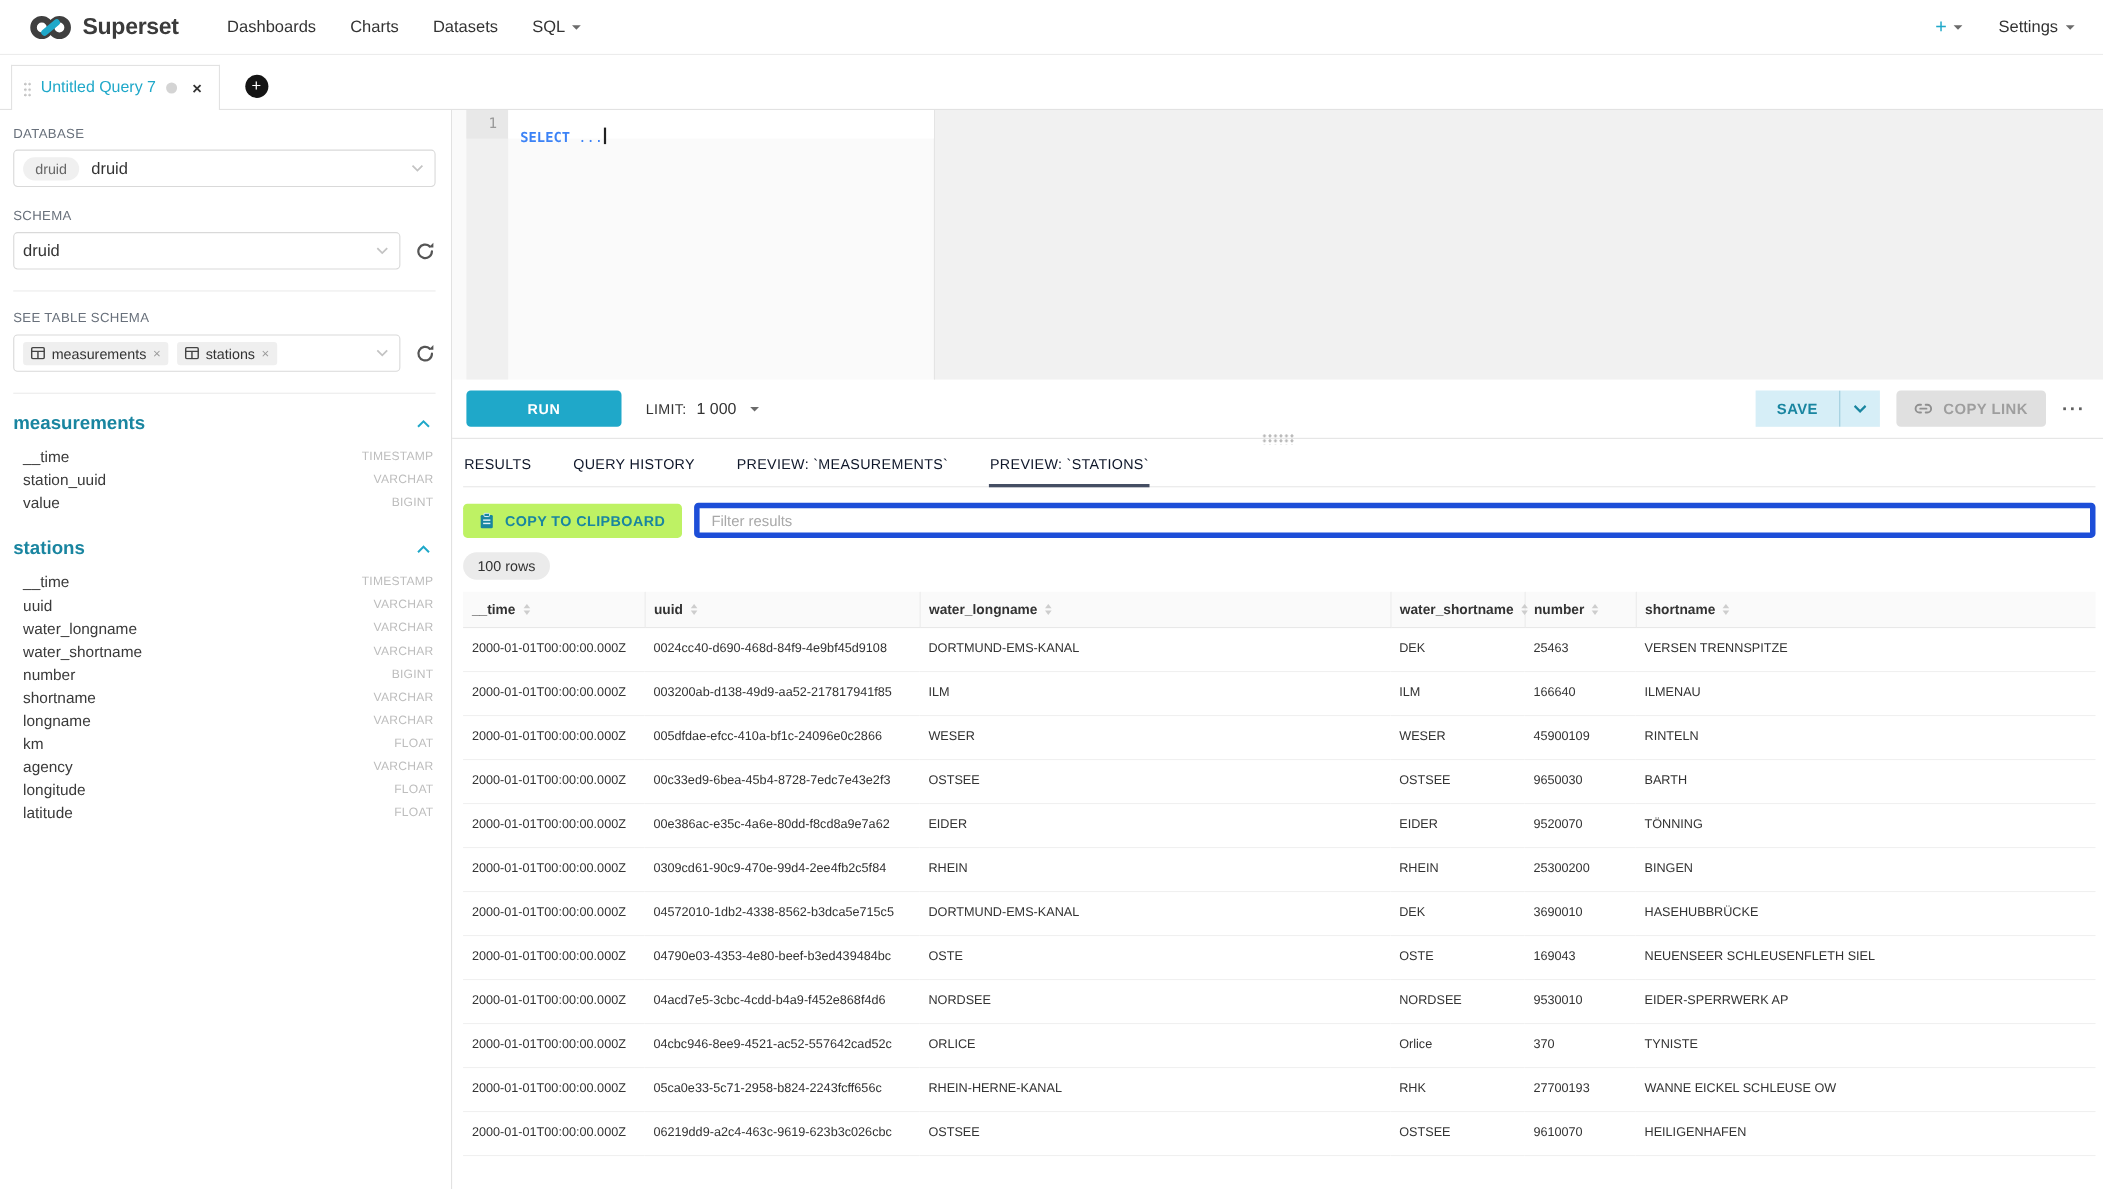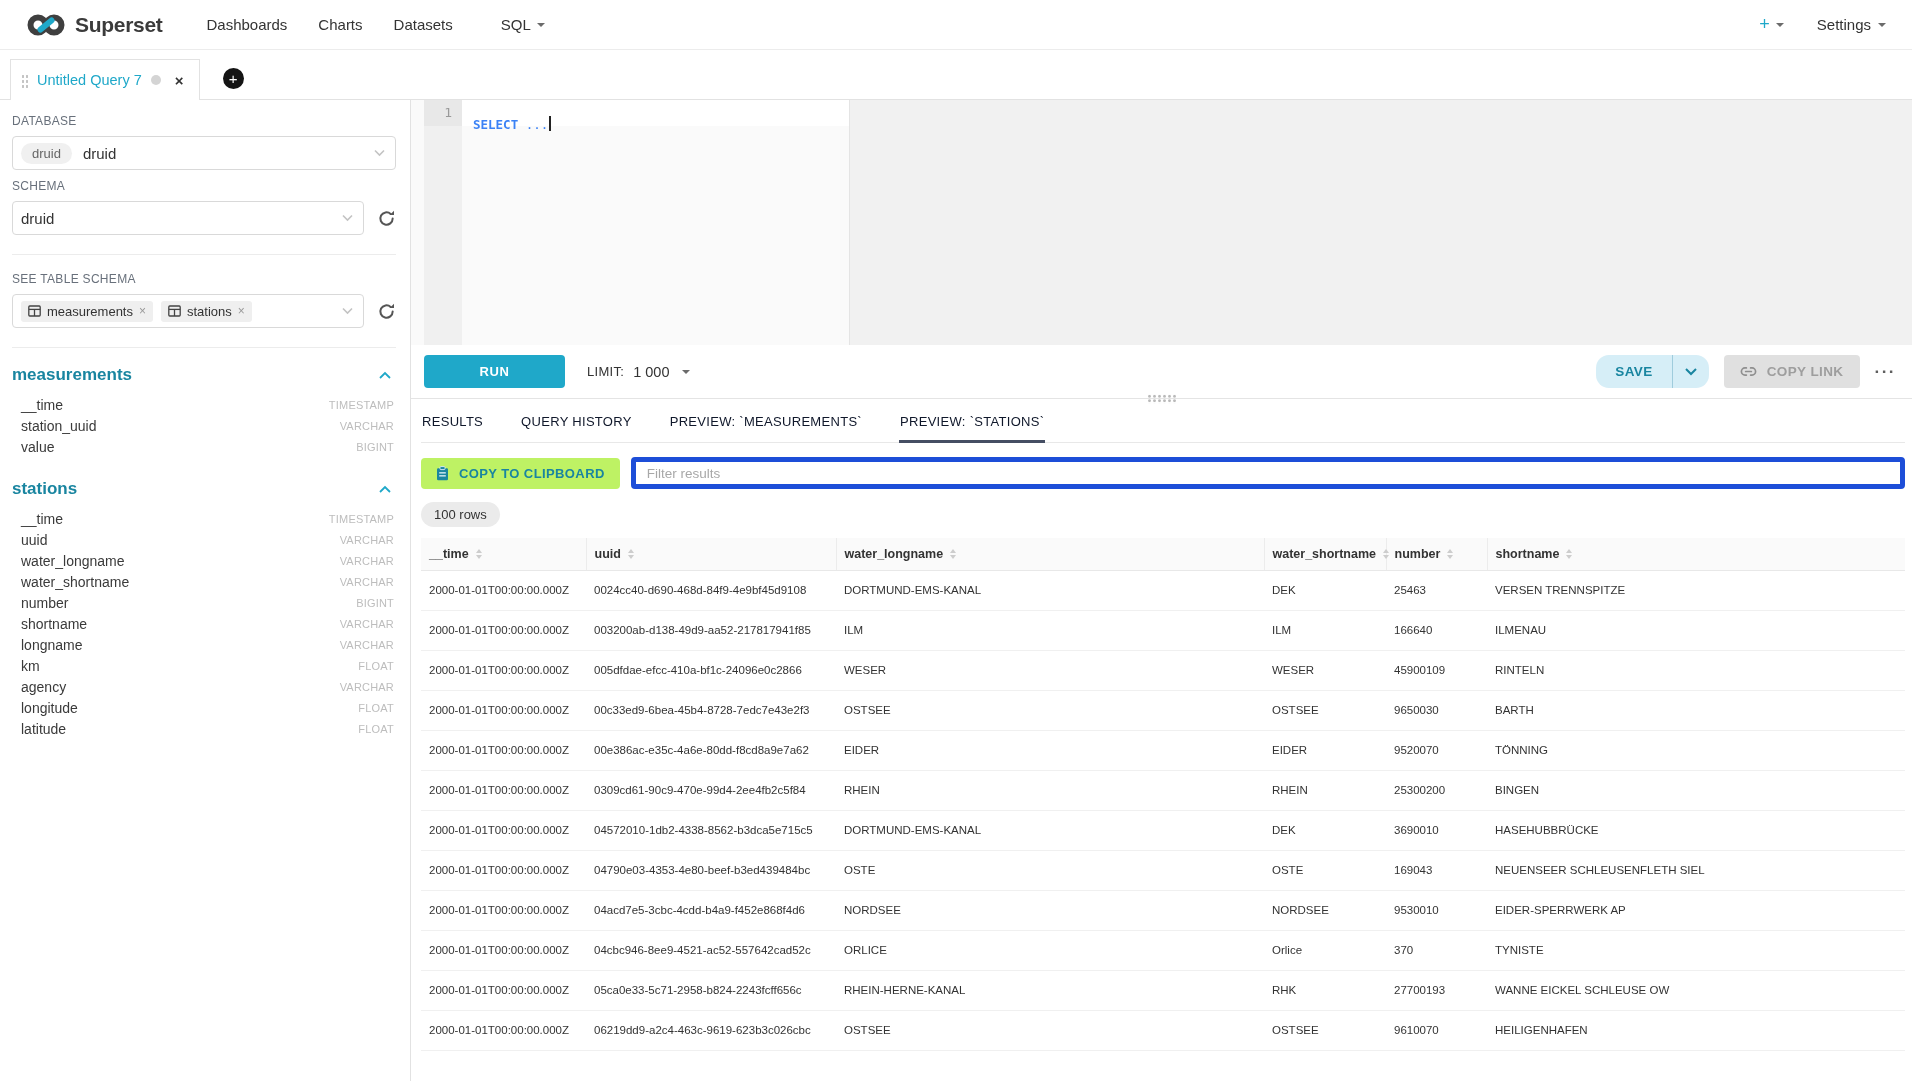--- a/index.html
+++ b/index.html
@@ -7,21 +7,21 @@
     font-family:"Liberation Sans","DejaVu Sans",sans-serif;color:#333}
   .app{width:1912px;height:1081px;display:flex;flex-direction:column}
 
   
   .navbar{height:50px;flex:0 0 auto;display:flex;align-items:center;
     padding:0 26px;background:#fff;border-bottom:1px solid #ececec}
   .brand{display:flex;align-items:center;gap:9px;margin-right:44px;cursor:pointer}
   .brand-name{font-size:21px;font-weight:bold;color:#3b3b3b;letter-spacing:-.3px}
   .nav-items{display:flex;align-items:flex-end;gap:31px}
   .nav-item{font-size:15px;color:#333;cursor:pointer}
-  .sql-menu{margin-left:48px;display:flex;align-items:center;gap:6px;font-size:15px;cursor:pointer}
+  .sql-menu{margin-left:31px;display:flex;align-items:center;gap:6px;font-size:15px;cursor:pointer}
   .caret{width:0;height:0;border:4px solid transparent;border-top-color:#6b6b6b;margin-top:5px}
   .nav-right{margin-left:auto;display:flex;align-items:center;gap:33px}
   .plus-menu{display:flex;align-items:center;gap:6px;color:#1FA8C9;font-size:18px;cursor:pointer}
   .settings-menu{display:flex;align-items:center;gap:7px;font-size:15px;color:#333;cursor:pointer}
 
   
   .tabstrip{height:50px;flex:0 0 auto;background:#fff;display:flex;align-items:flex-end;
     padding-left:10px;position:relative}
   .tabstrip::after{content:"";position:absolute;left:0;right:0;bottom:0;height:1px;background:#e2e2e2;z-index:1}
   .qtab{position:relative;z-index:2;display:flex;align-items:center;gap:9px;background:#fff;
@@ -46,21 +46,21 @@
   .panel-label{font-size:12px;color:#68707b;letter-spacing:.3px;margin-bottom:8px}
   .select-box{height:34px;border:1px solid #d9d9d9;border-radius:4px;background:#fff;
     display:flex;align-items:center;padding:0 30px 0 8px;position:relative;cursor:pointer}
   .select-chevron{position:absolute;right:10px;top:50%;transform:translateY(-50%);display:flex}
   .pill{background:#f0f0f0;border-radius:12px;padding:3px 11px;font-size:13px;color:#666;margin-right:11px}
   .select-value{font-size:15px;color:#333}
   .row-with-refresh{display:flex;align-items:center;gap:13px}
   .row-with-refresh .select-box{flex:1}
   .refresh-btn{flex:0 0 auto;display:flex;cursor:pointer;background:none;border:none;padding:0}
   .sb-divider{height:1px;background:#ececec;margin:19px 0 17px}
-  .section-gap{margin-top:9px}
+  .section-gap{margin-top:19px}
   .chip{display:inline-flex;align-items:center;gap:6px;background:#efefef;border-radius:3px;
     padding:3px 7px;font-size:13px;color:#333;margin-right:8px;cursor:pointer}
   .chip-x{color:#999;font-size:12px;line-height:1}
   .schema-table{margin-top:22px}
   .schema-head{display:flex;align-items:center;justify-content:space-between;
     margin-bottom:9px;padding-right:3px}
   .schema-name{color:#1985A0;font-size:17px;font-weight:bold}
   .collapse-btn{background:none;border:none;display:flex;cursor:pointer;padding:2px}
   .schema-col-row{display:flex;justify-content:space-between;align-items:center;
     padding:2.5px 2px 2.5px 9px}
@@ -82,21 +82,21 @@
 
   
   .toolbar{height:54px;flex:0 0 auto;display:flex;align-items:center;
     padding:0 16px 0 13px;border-bottom:1px solid #e4e4e4;position:relative}
   .run-btn{width:141px;height:33px;background:#1FA8C9;color:#fff;border:none;border-radius:4px;
     font-family:inherit;font-weight:bold;font-size:13px;letter-spacing:.6px;cursor:pointer}
   .limit{display:flex;align-items:center;margin-left:22px;cursor:pointer}
   .limit-label{font-size:13px;color:#333;letter-spacing:.3px;margin-right:9px}
   .limit-value{font-size:14.5px;color:#333;margin-right:12px}
   .toolbar-right{margin-left:auto;display:flex;align-items:center;gap:15px}
-  .save-btn{display:flex;align-items:stretch;height:33px;background:#d6eef7;border-radius:13px;
+  .save-btn{display:flex;align-items:stretch;height:33px;background:#d6eef7;border-radius:0;
     overflow:hidden;cursor:pointer}
   .save-main{display:flex;align-items:center;padding:0 19px;color:#1985A0;
     font-weight:bold;font-size:13.5px;letter-spacing:.4px}
   .save-split{width:1px;background:#9fccdd}
   .save-caret{display:flex;align-items:center;padding:0 12px}
   .copylink-btn{display:flex;align-items:center;gap:10px;height:33px;background:#e0e0e0;
     border:none;border-radius:4px;padding:0 16px;color:#9e9e9e;font-family:inherit;
     font-weight:bold;font-size:13.5px;letter-spacing:.4px;cursor:pointer}
   .more-btn{background:none;border:none;color:#5f5f5f;font-weight:bold;font-size:17px;
     letter-spacing:1.5px;cursor:pointer;line-height:1}

